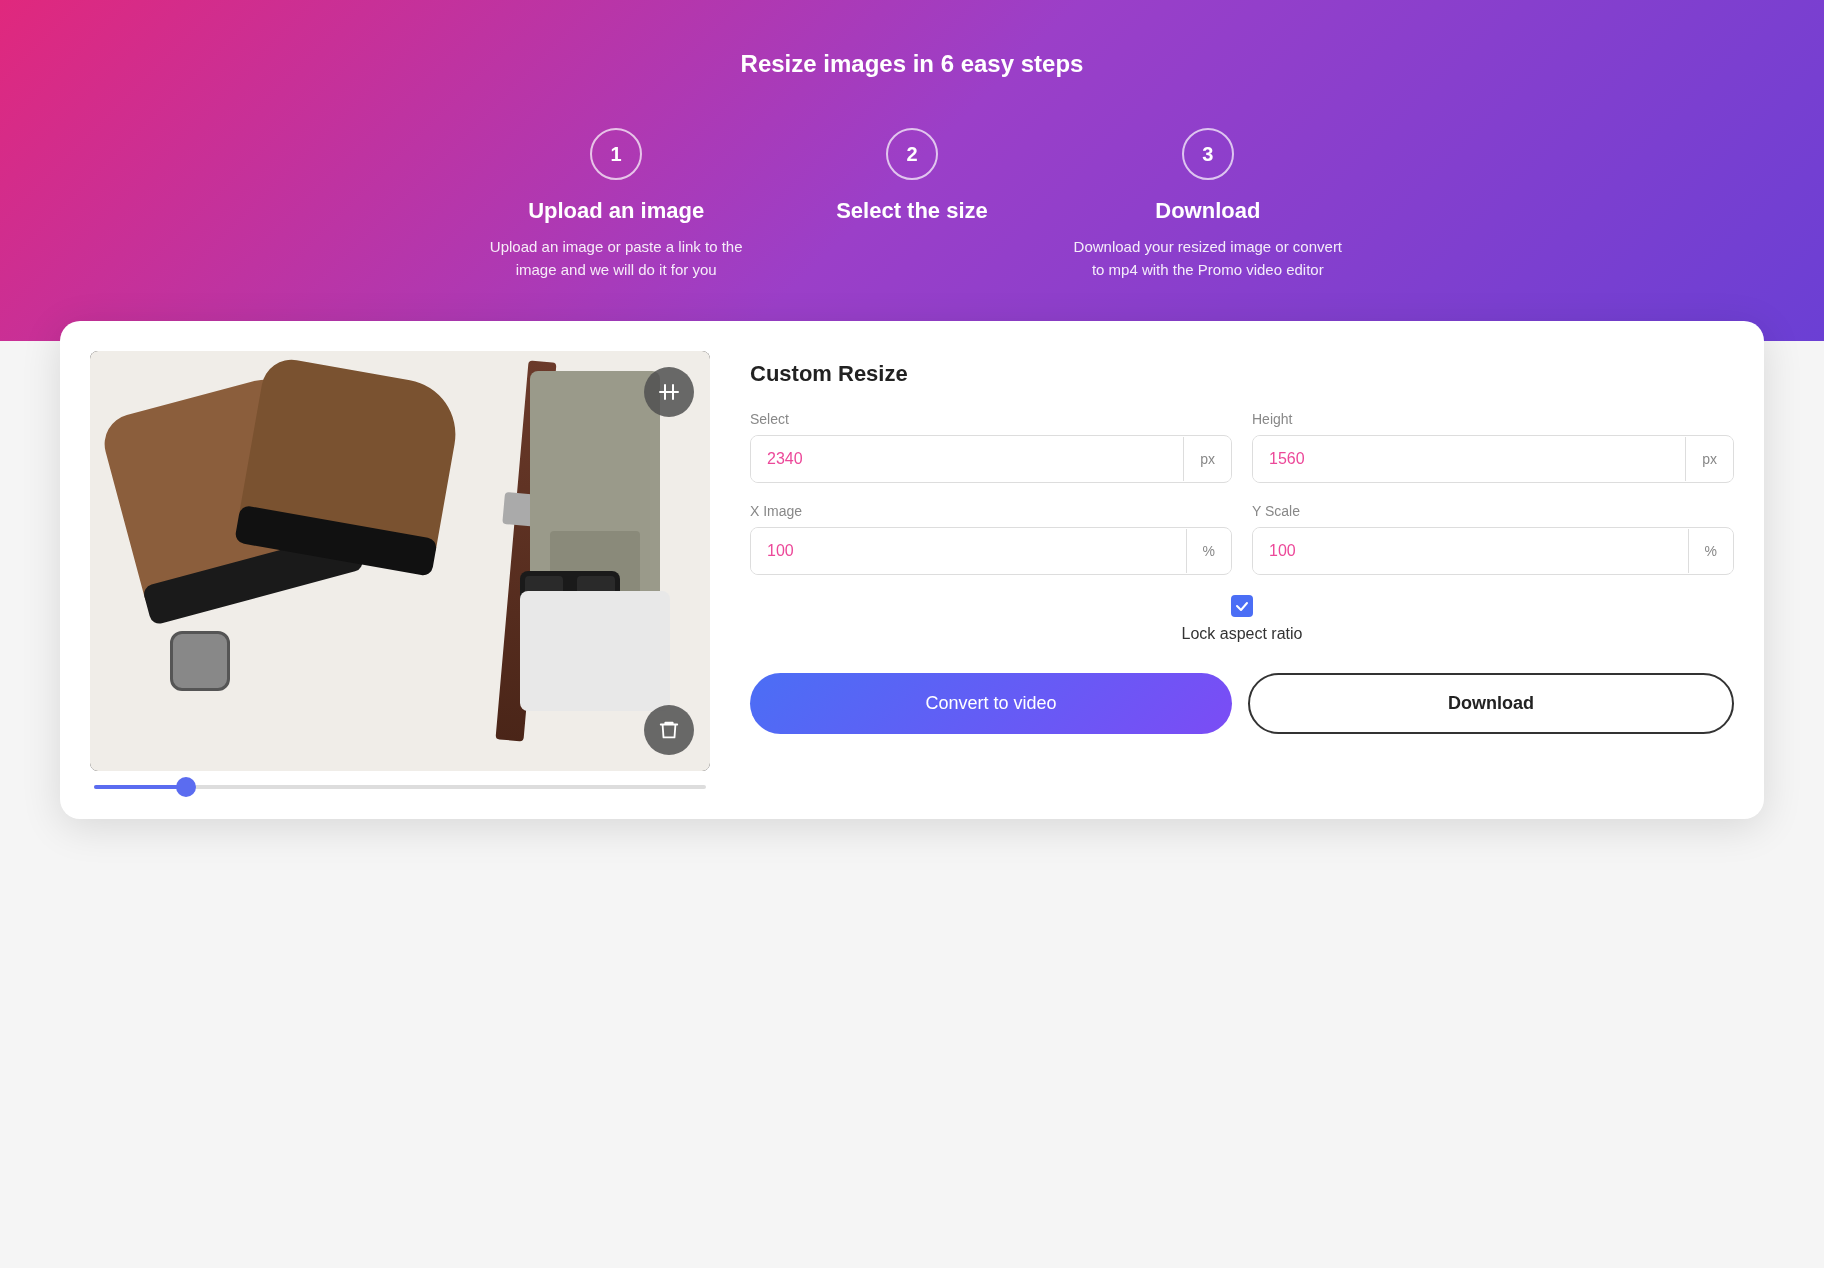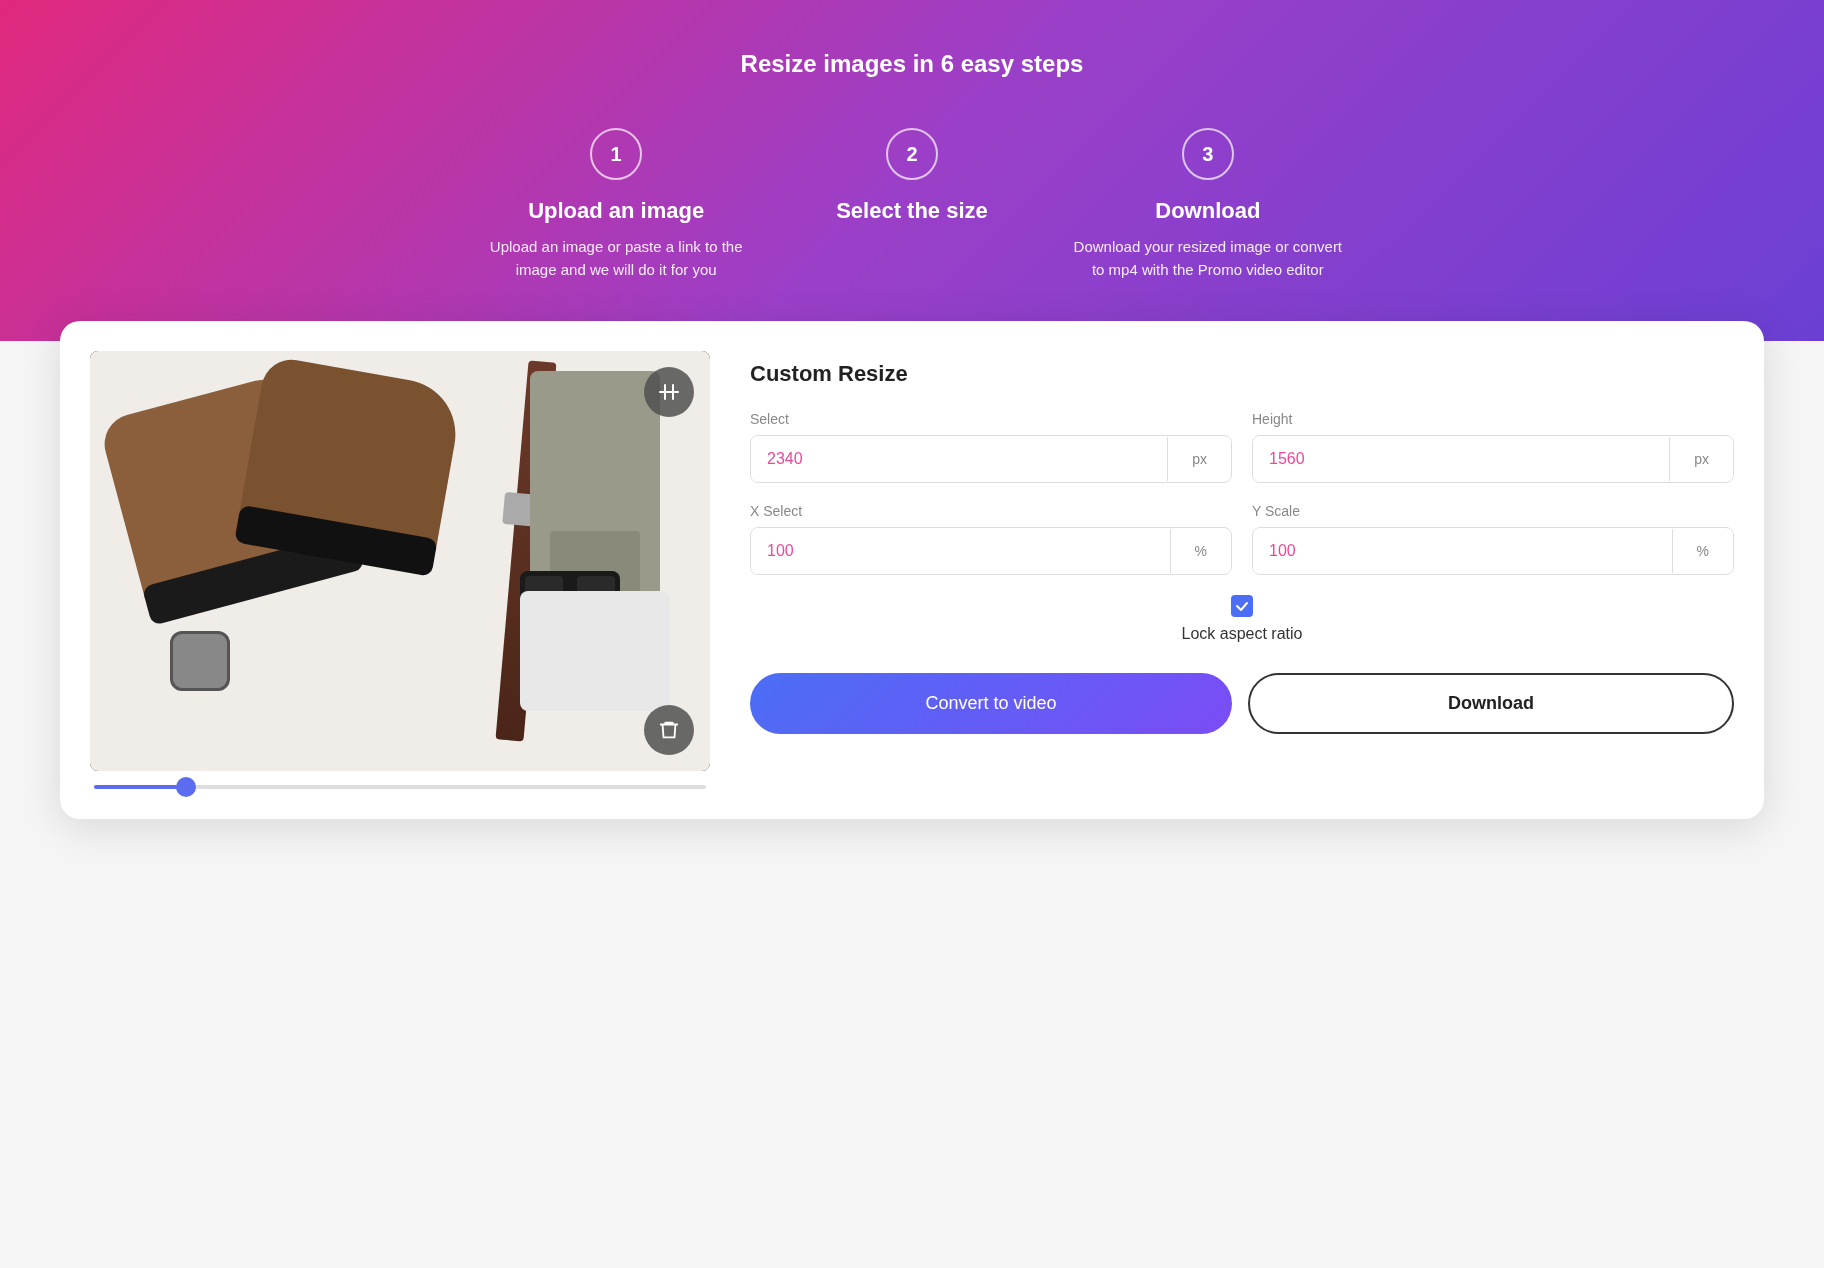--- a/index.html
+++ b/index.html
@@ -339,21 +339,21 @@
       flex: 1;
       padding: 14px 16px;
       border: none;
       outline: none;
       font-size: 16px;
       color: #ec4899;
       background: white;
     }
 
     .unit-label {
-      padding: 14px 24px;
+      padding: 14px 16px;
       background: white;
       color: #888;
       font-size: 14px;
       font-weight: 500;
       border-left: 1.5px solid #ddd;
     }
 
     .lock-ratio {
       display: flex;
       align-items: center;
@@ -491,21 +491,21 @@
 
       <div class="field-group">
         <label>Height</label>
         <div class="input-with-unit">
           <input type="text" value="1560" style="">
           <span class="unit-label">px</span>
         </div>
       </div>
 
       <div class="field-group">
-        <label>X Select</label>
+        <label>X Image</label>
         <div class="input-with-unit">
           <input type="text" value="100" style="">
           <span class="unit-label">%</span>
         </div>
       </div>
 
       <div class="field-group">
         <label>Y Scale</label>
         <div class="input-with-unit">
           <input type="text" value="100" style="">

